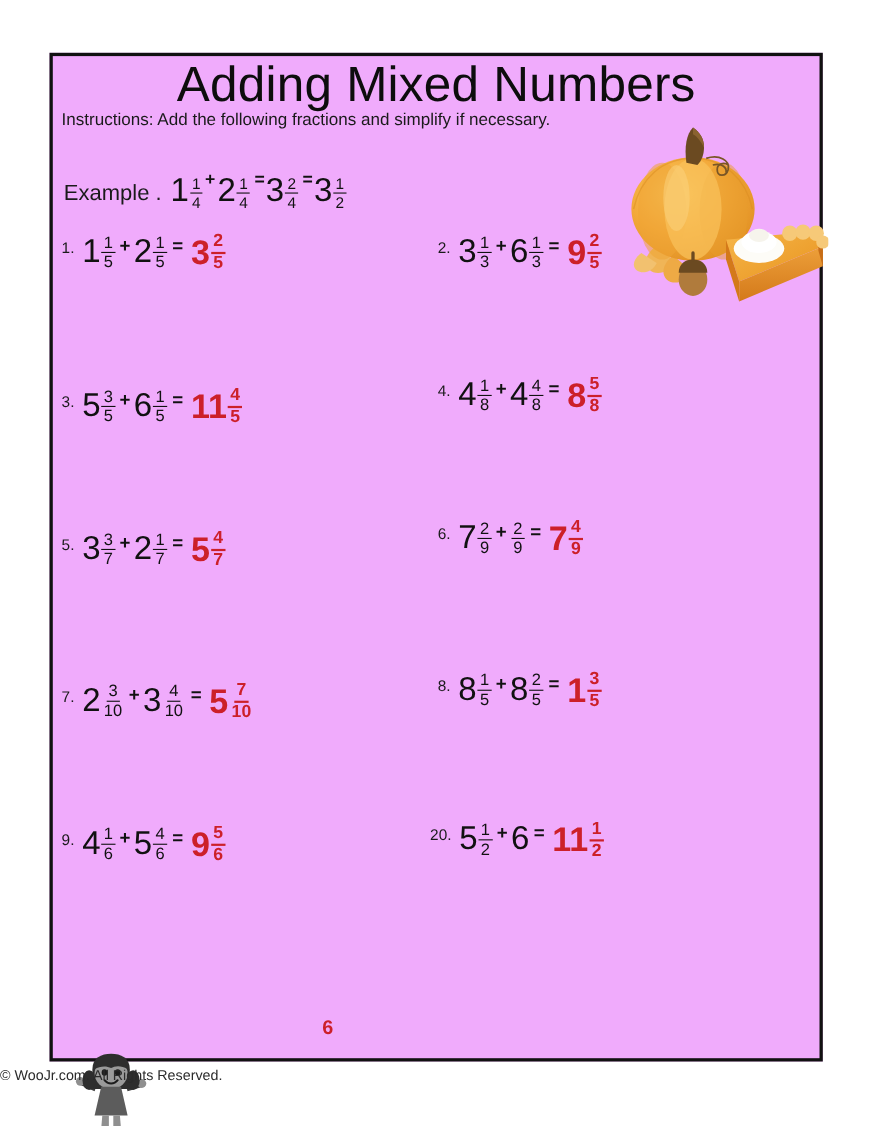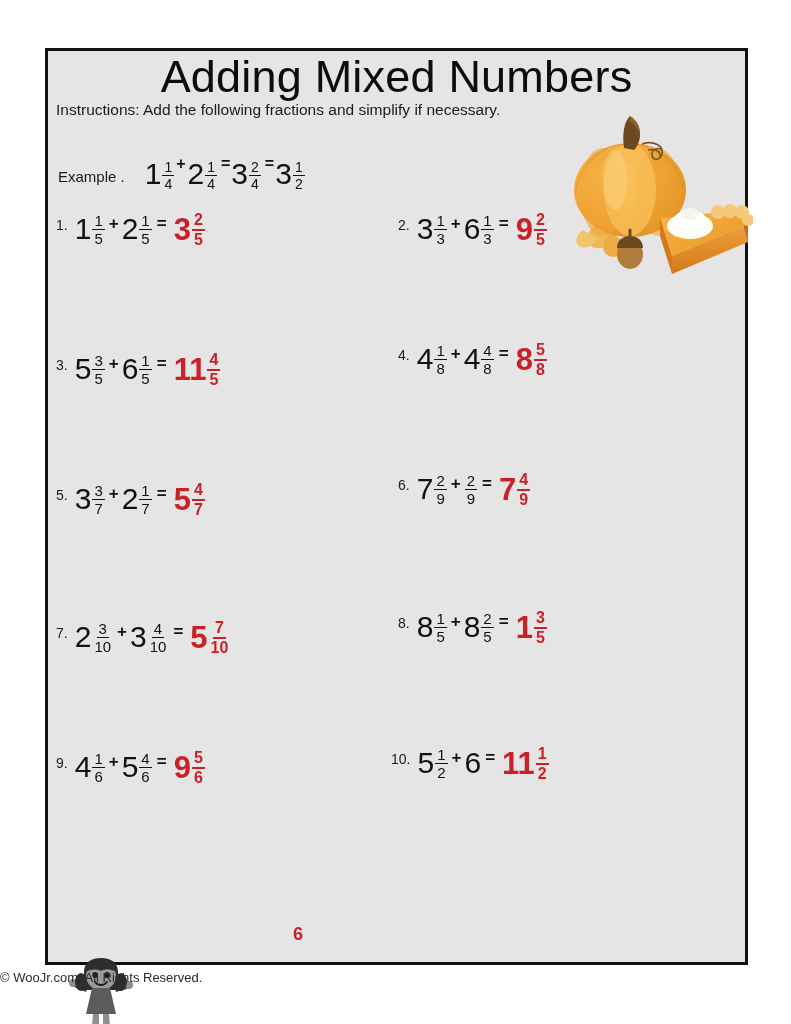--- a/index.html
+++ b/index.html
@@ -18,21 +18,21 @@
 
   
   #worksheet {
     position: absolute;
     left: 45px;
     top: 48px;
     width: 703px;
     height: 917px;
     border: 3px solid #111111;
     box-sizing: border-box;
-    background: #e5e5e5;
+    background: #f0abfc;
   }
 
   
   #title {
     position: absolute;
     left: 0;
     top: 2px;
     width: 100%;
     text-align: center;
     font-size: 45px;
@@ -56,23 +56,23 @@
   
   #example-row {
     position: absolute;
     left: 10px;
     top: 100px;
     display: flex;
     align-items: center;
     height: 46px;
   }
   #example-label {
-    font-size: 15px;
+    font-size: 20px;
     color: #1a1a1a;
-    margin-right: 20px;
+    margin-right: 8px;
     align-self: center;
     position: relative;
     top: 2px;
   }
   .ex-term {
     display: flex;
     align-items: center;
     font-size: 27px;
     color: #111111;
   }
@@ -556,21 +556,21 @@
             <span>9</span>
             <span class="frac">
               <span class="num">5</span>
               <span class="den">6</span>
             </span>
           </span>
         </span>
       </div>
 
       <div class="problem col-right" style="top:14px;left:343px;">
-        <span class="prob-num">10.</span>
+        <span class="prob-num">20.</span>
         <span class="expr">
           <span class="term">
             <span>5</span>
             <span class="frac">
               <span class="num">1</span>
               <span class="den">2</span>
             </span>
           </span>
           <span class="op">+</span>
           <span class="term">

